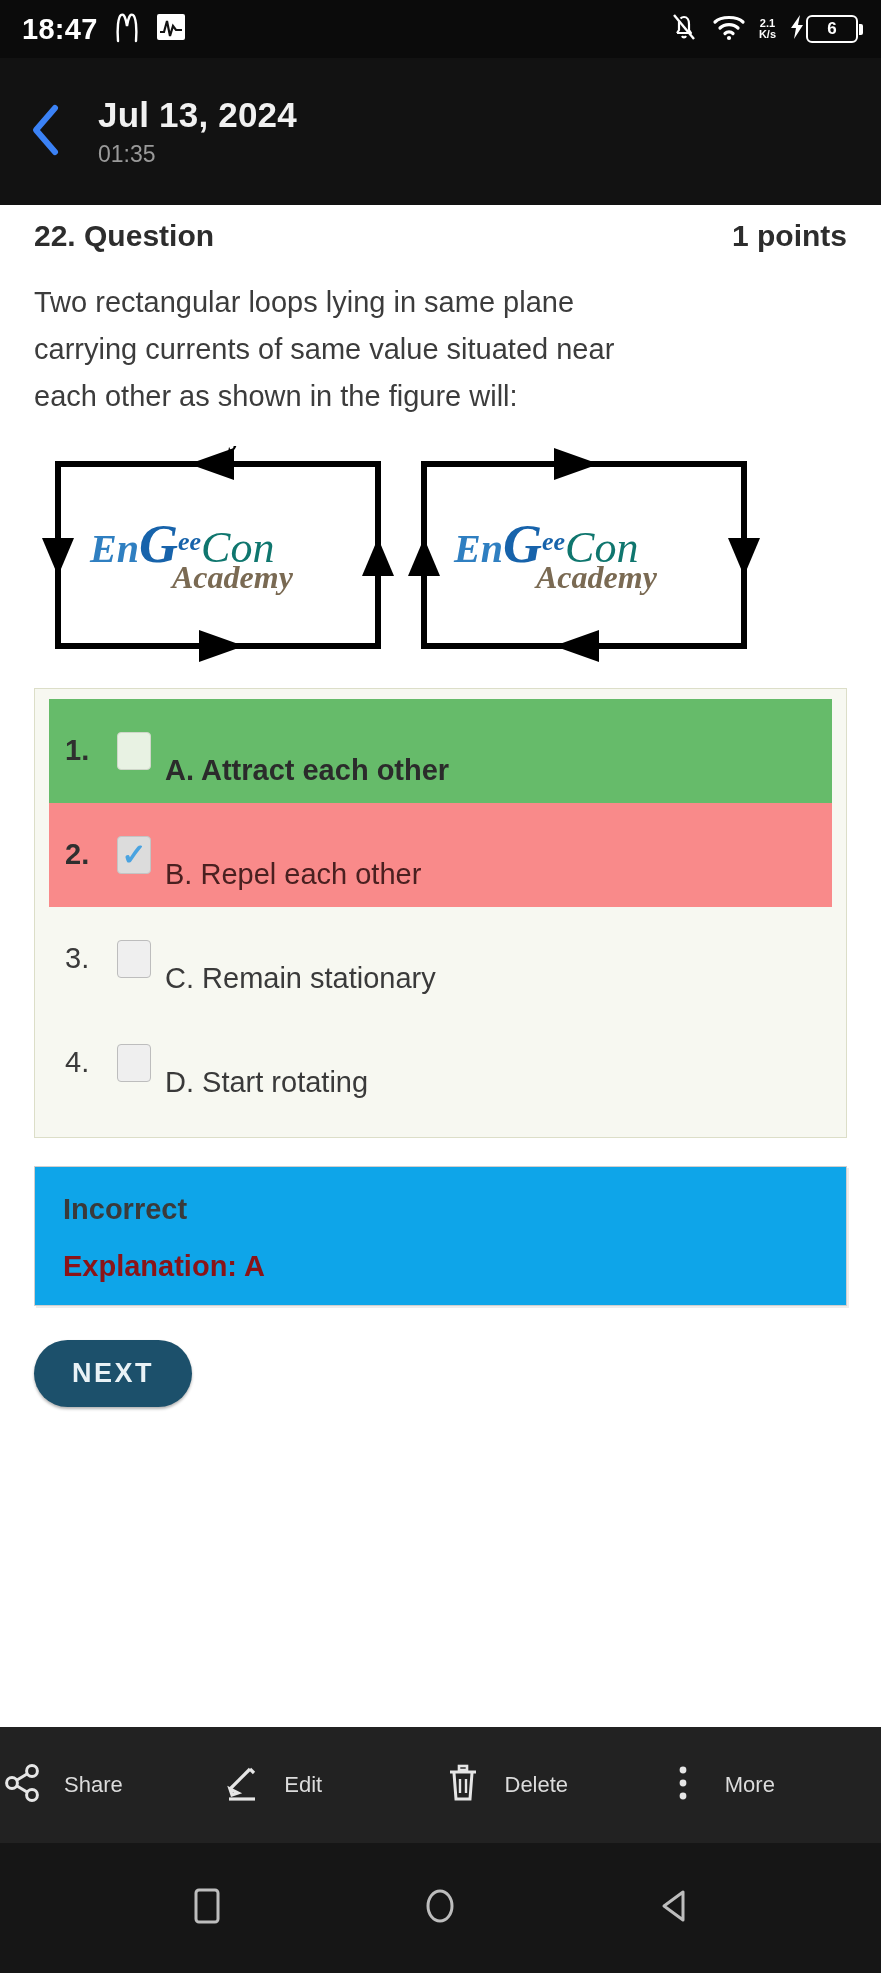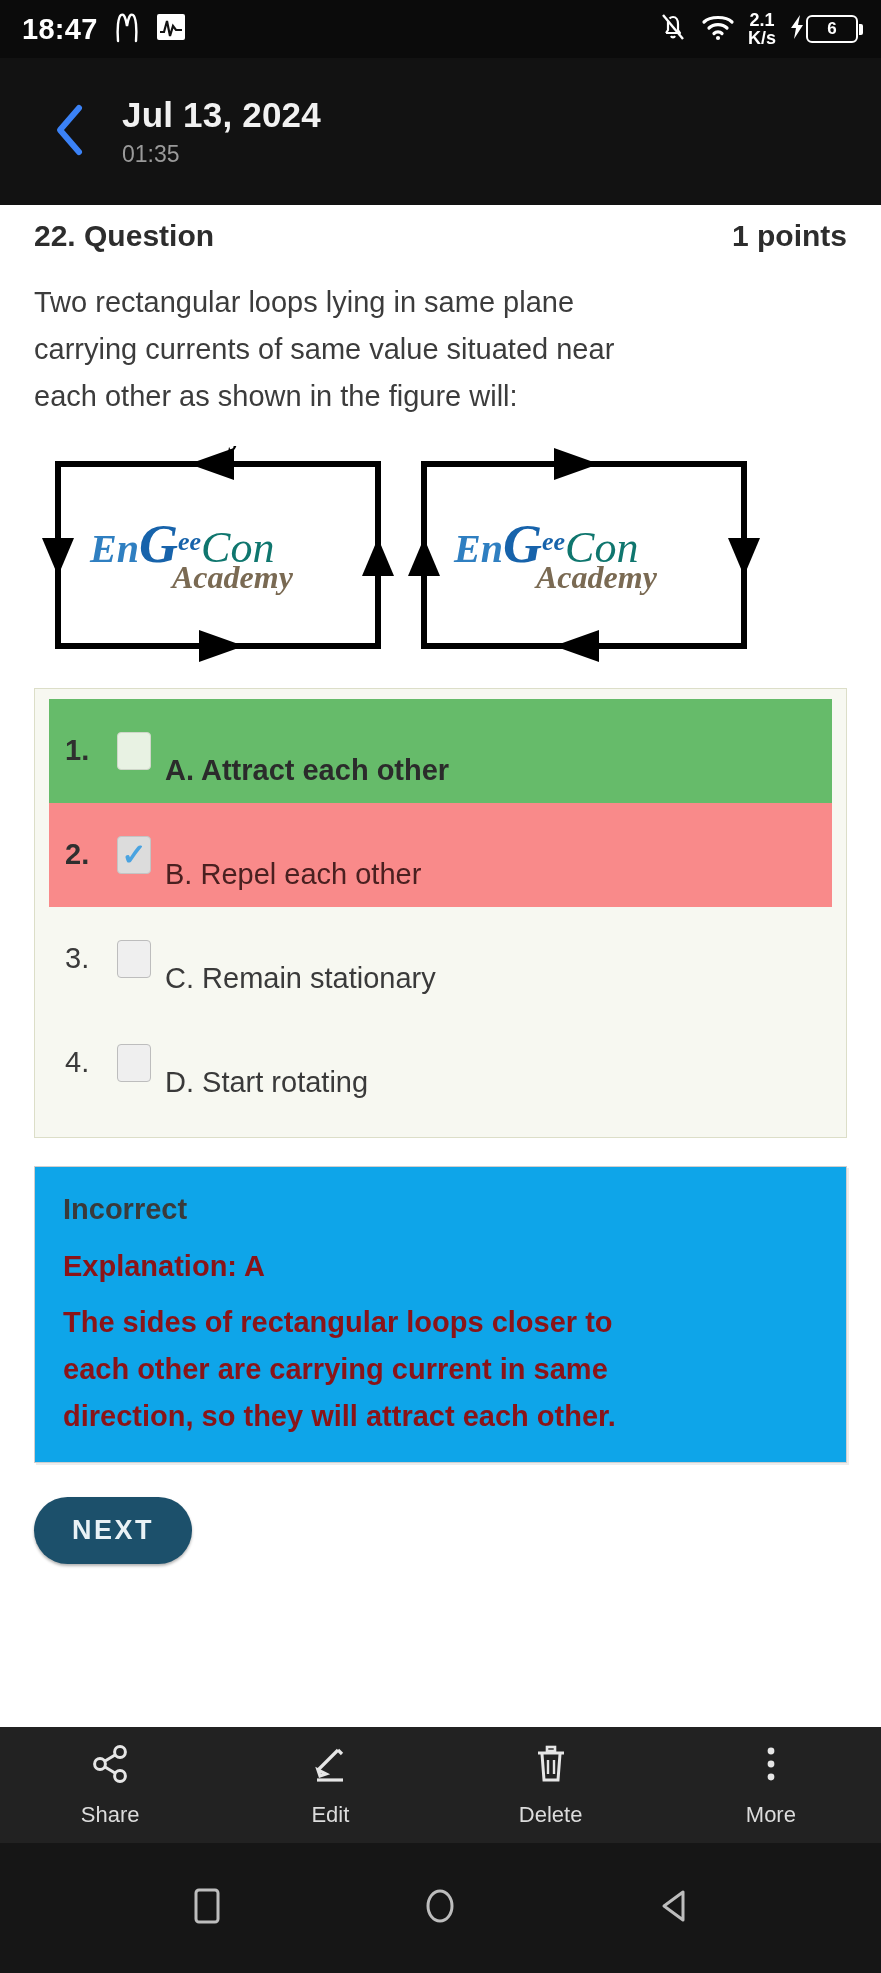--- a/index.html
+++ b/index.html
@@ -13,35 +13,35 @@
 
   
   .statusbar{
     height:58px;background:#0b0b0b;color:#ffffff;
     display:flex;align-items:center;justify-content:space-between;
     padding:0 18px 0 22px;box-sizing:border-box;
   }
   .sb-left{display:flex;align-items:center;gap:14px;}
   .sb-time{font-size:29px;font-weight:600;letter-spacing:.3px;}
   .sb-right{display:flex;align-items:center;gap:13px;}
-  .netspeed{display:flex;flex-direction:column;align-items:center;line-height:1.0;font-size:18px;font-weight:700;}
+  .netspeed{display:flex;flex-direction:column;align-items:center;line-height:1.0;font-size:11px;font-weight:700;}
   .battshell{
     display:flex;align-items:center;gap:1px;
   }
   .battbox{
     border:2.5px solid #fff;border-radius:6px;width:52px;height:28px;
     display:flex;align-items:center;justify-content:center;
     font-size:17px;font-weight:600;box-sizing:border-box;
   }
   .battnub{width:4px;height:11px;background:#fff;border-radius:0 2px 2px 0;}
 
   
   .appheader{
     height:147px;background:#121212;color:#fff;
-    display:flex;align-items:center;box-sizing:border-box;padding-left:40px;
+    display:flex;align-items:center;box-sizing:border-box;padding-left:16px;
   }
   .backbtn{width:60px;display:flex;align-items:center;justify-content:center;cursor:pointer;}
   .hdr-texts{display:flex;flex-direction:column;justify-content:center;margin-left:22px;}
   .hdr-date{font-size:35px;font-weight:700;letter-spacing:.2px;color:#f1f1f1;}
   .hdr-time{font-size:23px;color:#9a9a9a;margin-top:6px;}
 
   
   .content{
     position:absolute;top:205px;left:0;right:0;bottom:246px;
     background:#ffffff;padding:0 34px;box-sizing:border-box;
@@ -116,21 +116,21 @@
     letter-spacing:2.5px;border:none;border-radius:34px;
     padding:18px 38px;cursor:pointer;box-shadow:0 2px 3px rgba(0,0,0,.3);
   }
 
   
   .toolbar{
     position:absolute;left:0;right:0;bottom:130px;height:116px;
     background:#222222;display:flex;align-items:center;
   }
   .tool{
-    flex:1;display:flex;flex-direction:column;align-items:center;gap:12px;
+    flex:1;display:flex;flex-direction:row;align-items:center;gap:20px;
     color:#e6e6e6;cursor:pointer;text-align:center;
   }
   .tool .tlabel{font-size:22px;color:#dcdcdc;}
 
   
   .navbar{
     position:absolute;left:0;right:0;bottom:0;height:130px;
     background:#161616;display:flex;align-items:center;justify-content:space-around;
     padding:0 90px;box-sizing:border-box;
   }
@@ -279,21 +279,20 @@
     <div class="opt">
       <span class="opt-num">4.</span>
       <span class="cbox"></span>
       <span class="opt-label">D. Start rotating</span>
     </div>
   </div>
 
   <div class="expbox">
     <div class="exp-status">Incorrect</div>
     <div class="exp-head">Explanation: A</div>
-    <div class="exp-text">The sides of rectangular loops closer to each other are carrying current in same direction, so they will attract each other.</div>
   </div>
 
   <div class="nextrow">
     <button class="nextbtn">NEXT</button>
   </div>
 </div>
 
 <div class="toolbar">
   <div class="tool">
     <span>

